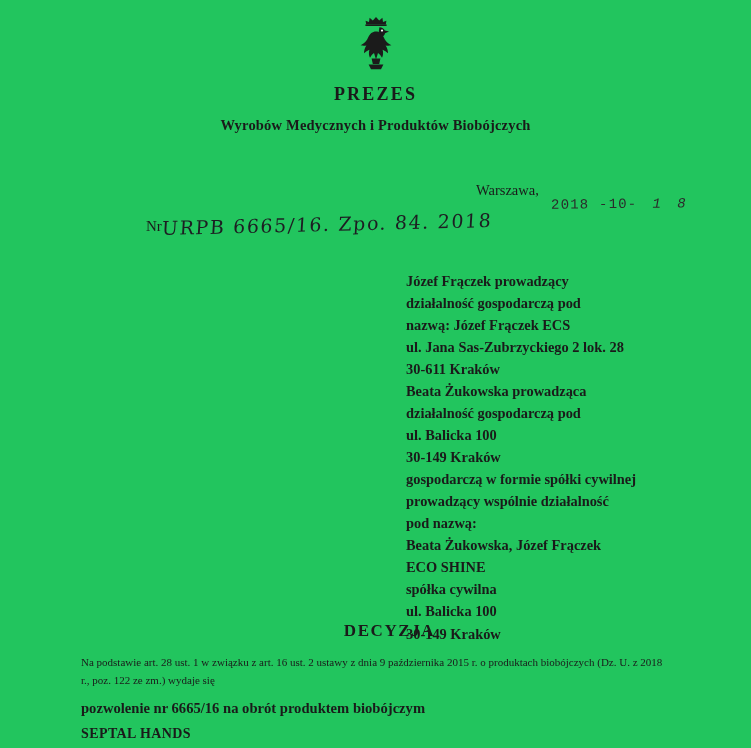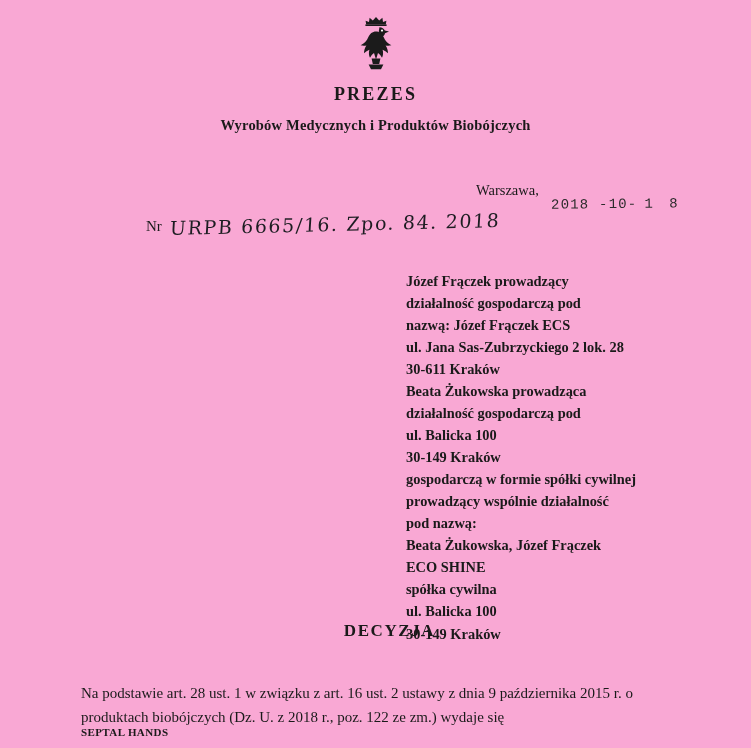--- a/index.html
+++ b/index.html
@@ -11,21 +11,21 @@
     width: 751px;
     height: 748px;
     position: relative;
     font-family: "Liberation Serif", serif;
     color: #1a1a1a;
     overflow: hidden;
   }
   .page {
     position: absolute;
     inset: 0;
-    background: #f9a8d4;
+    background: #22c55e;
   }
 
   
   .emblem {
     position: absolute;
     left: 0; right: 0;
     top: 14px;
     display: flex;
     justify-content: center;
   }
@@ -63,33 +63,34 @@
     left: 551px;
     top: 196px;
     font-family: "Liberation Mono", monospace;
     font-size: 14px;
     letter-spacing: 1.2px;
     color: #2b2b2b;
     transform: rotate(-0.6deg);
   }
   .datestamp .d-day {
     display: inline-block;
-    margin-left: 7px;
+    margin-left: 15px;
     letter-spacing: 4px;
+    font-style: italic;
   }
 
   
   .nr-line {
     position: absolute;
     left: 146px;
     top: 213px;
     font-size: 15px;
     display: flex;
     align-items: baseline;
-    gap: 8px;
+    gap: 0;
   }
   .nr-label { font-size: 15px; }
   .nr-hand {
     font-family: "DejaVu Serif", serif;
     font-size: 19px;
     letter-spacing: 1.6px;
     transform: rotate(-1.4deg) skewX(-5deg);
     display: inline-block;
     color: #1d1d22;
   }
@@ -117,38 +118,37 @@
     letter-spacing: 1.6px;
     padding-left: 28px;
   }
 
   
   .body-text {
     position: absolute;
     left: 81px;
     top: 654px;
     width: 590px;
-    font-size: 15px;
+    font-size: 11px;
     line-height: 1.62;
-    margin-top: 27px;
   }
   .body-text .p1 { margin: 0; }
   .permit {
     position: absolute;
     left: 81px;
     top: 700px;
     font-weight: bold;
     font-size: 14.6px;
   }
   .product {
     position: absolute;
     left: 81px;
     top: 726px;
     font-weight: bold;
-    font-size: 11px;
+    font-size: 14px;
     letter-spacing: .4px;
   }
 </style>
 </head>
 <body>
 
 <div class="page">
 
   <div class="emblem">
     <svg width="54" height="58" viewBox="0 0 54 58" aria-hidden="true">
@@ -205,15 +205,16 @@
     <div>ul. Balicka 100</div>
     <div>30-149 Kraków</div>
   </div>
 
   <div class="decyzja">DECYZJA</div>
 
   <div class="body-text">
     <p class="p1">Na podstawie art. 28 ust. 1 w związku z art. 16 ust. 2 ustawy z dnia 9 października 2015 r. o produktach biobójczych (Dz. U. z 2018 r., poz. 122 ze zm.) wydaje się</p>
   </div>
 
+  <div class="permit">pozwolenie nr 6665/16 na obrót produktem biobójczym</div>
   <div class="product">SEPTAL HANDS</div>
 
 </div>
 
 </body></html>

